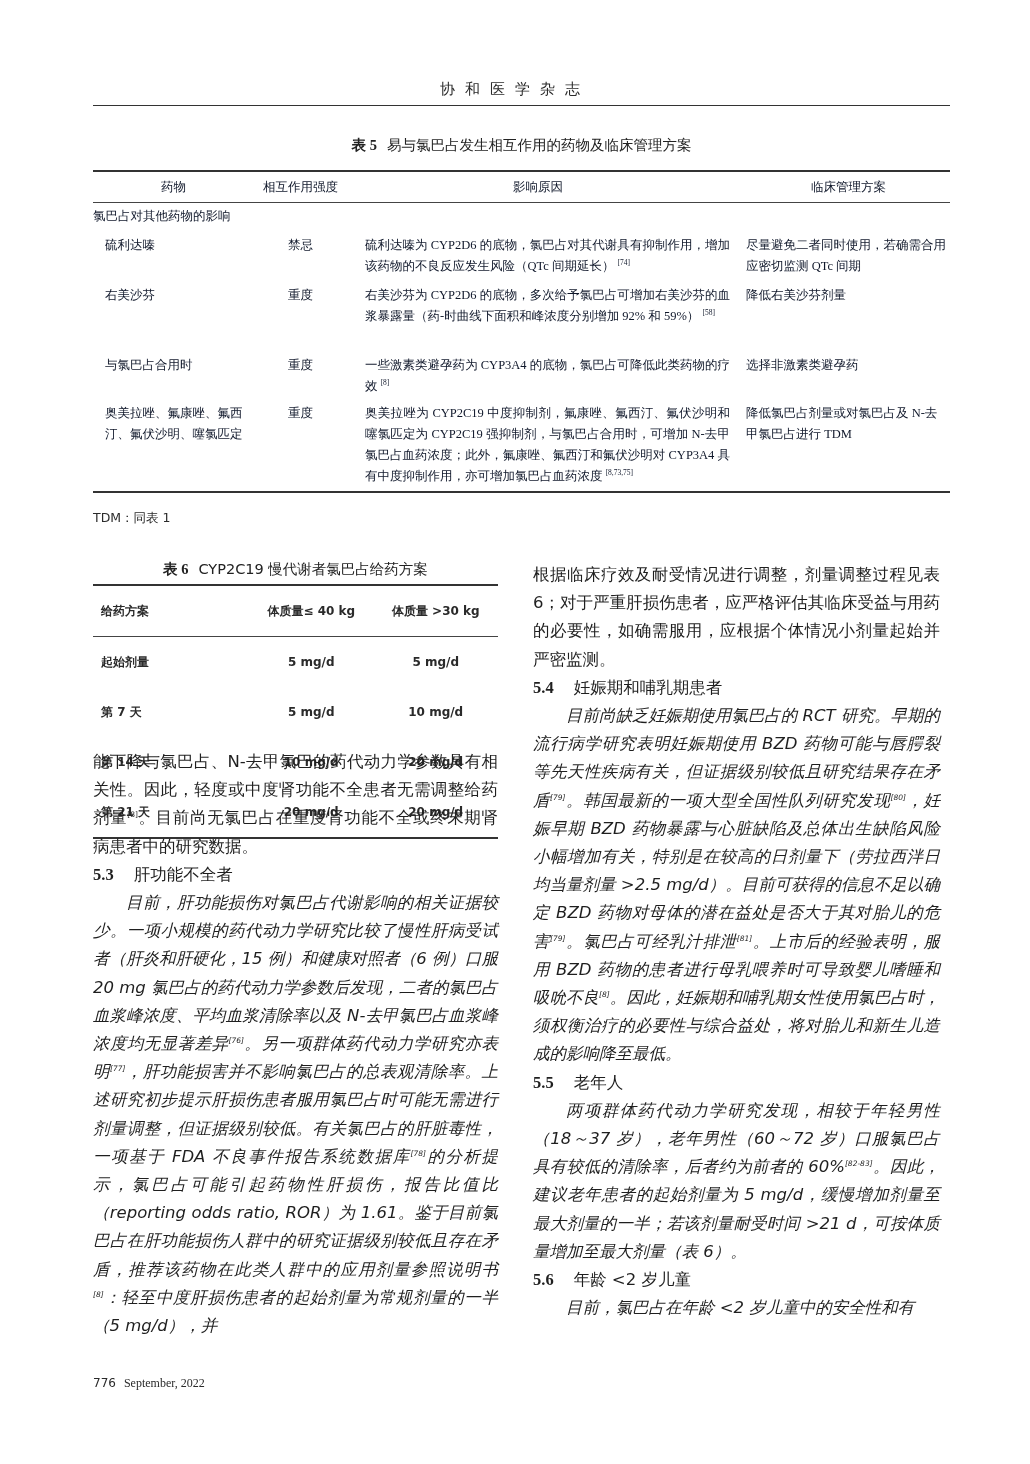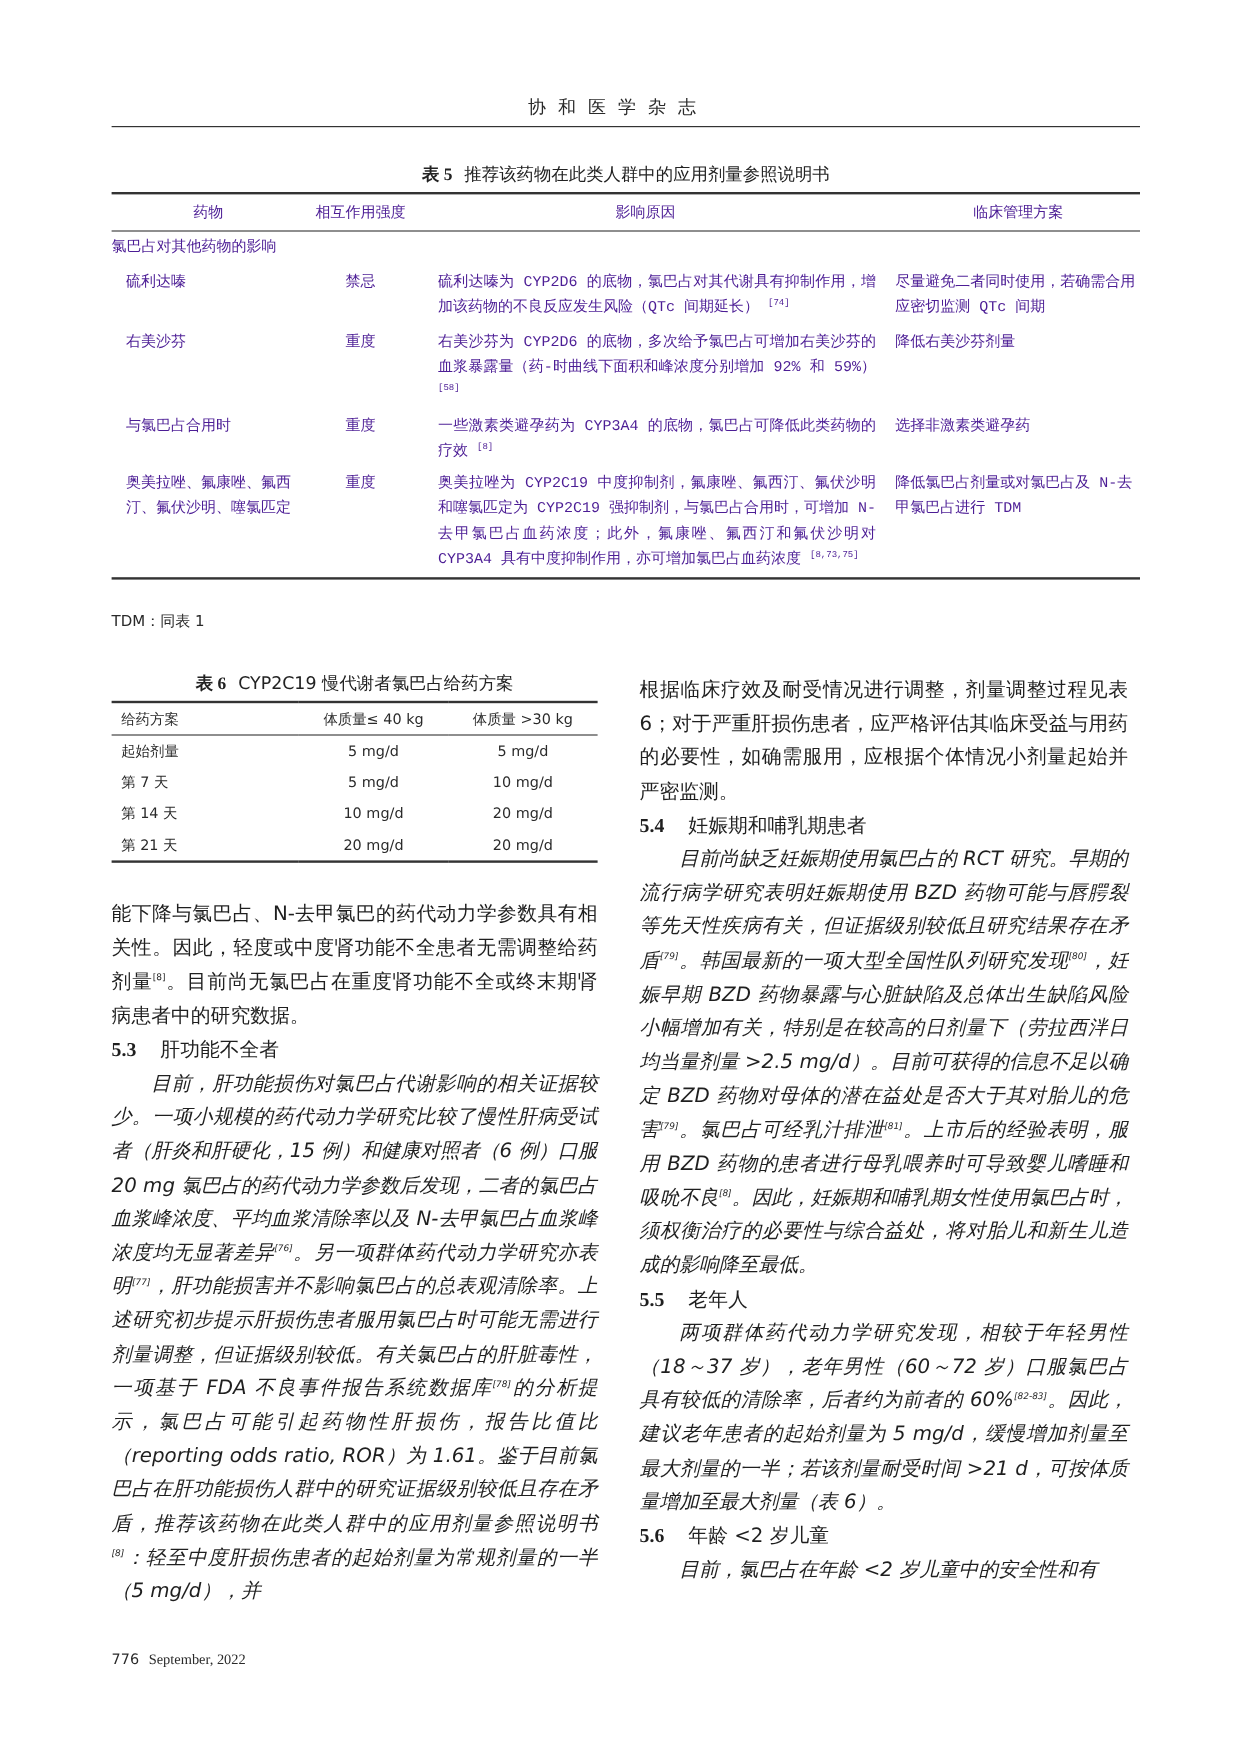--- a/index.html
+++ b/index.html
@@ -15,42 +15,42 @@
     font-family: "DejaVu Sans", sans-serif;
   }
   .header-rule { left: 93px; width: 857px; top: 105px; height: 0; border-top: 1.5px solid #333; }
 
   .t5-caption {
     left: 93px; width: 857px; top: 136px; text-align: center;
     font-size: 14.5px; font-family: "DejaVu Sans", sans-serif; color: #222;
   }
   .t5-caption b { font-family: "Liberation Serif", serif; font-weight: bold; margin-right: 10px; }
 
-  .t5 { left: 93px; width: 857px; top: 160px; font-family: Liberation Mono, monospace; font-size: 12.5px; color: #4c1d95; }
+  .t5 { left: 93px; width: 857px; top: 170px; font-family: Liberation Serif, serif; font-size: 12.5px; color: #0f172a; }
   .t5 .rule-thick { border-top: 2px solid #333; }
   .t5 .rule-thin { border-top: 1px solid #444; }
   .t5 .hdr { position: relative; height: 30px; }
   .t5 .hdr span { position: absolute; top: 7px; }
   .t5 .group { height: 26px; line-height: 26px; padding-left: 0; }
   .t5 .row { position: relative; }
   .t5 .row .c1 { position: absolute; left: 12px; width: 160px; line-height: 21px; }
   .t5 .row .c2 { position: absolute; left: 195px; line-height: 21px; }
   .t5 .row .c3 { position: absolute; left: 272px; width: 365px; line-height: 21px; text-align: justify; }
   .t5 .row .c4 { position: absolute; left: 653px; width: 200px; line-height: 21px; }
   sup { font-size: 7.5px; vertical-align: super; line-height: 0; }
   .t5-note { left: 93px; top: 510px; font-size: 12.5px; font-family: "DejaVu Sans", sans-serif; color: #2a2a2a; }
 
   .t6-caption {
     left: 93px; width: 405px; top: 560px; text-align: center;
     font-size: 14.5px; font-family: "DejaVu Sans", sans-serif; color: #222;
   }
   .t6-caption b { font-family: "Liberation Serif", serif; font-weight: bold; margin-right: 10px; }
   .t6 { left: 93px; width: 405px; top: 584px; font-family: "DejaVu Sans", sans-serif; font-size: 12px; color: #2a2a2a; border-collapse: collapse; }
   .t6 table { width: 100%; border-collapse: collapse; }
-  .t6 th, .t6 td { height: 26px; padding: 0 8px; font-weight: normal; }
+  .t6 th, .t6 td { height: 26px; padding: 12px 8px; font-weight: bold; }
   .t6 th { border-bottom: 1px solid #444; }
   .t6 thead tr { border-top: 2px solid #333; }
   .t6 tbody tr:last-child td { border-bottom: 2px solid #333; }
   .t6 .c0 { text-align: left; width: 140px; }
   .t6 .cc { text-align: center; }
 
   .col {
     font-family: "DejaVu Sans", sans-serif; font-size: 16.5px; line-height: 28.2px;
     color: #1f1f1f; text-align: justify;
   }
@@ -64,21 +64,21 @@
   .footer { left: 93px; top: 1376px; font-size: 12px; font-family: "Liberation Serif", serif; color: #2a2a2a; }
   .footer b { font-family: "DejaVu Sans", sans-serif; font-weight: normal; margin-right: 8px; }
 </style>
 </head>
 <body>
 
 <div class="abs journal-title">协和医学杂志</div>
 <div class="abs header-rule"></div>
 
 <div class="abs t5-caption">
-  <b>表 5</b><span>推荐该药物在此类人群中的应用剂量参照说明书</span>
+  <b>表 5</b><span>易与氯巴占发生相互作用的药物及临床管理方案</span>
 </div>
 
 <div class="abs t5">
   <div class="rule-thick"></div>
   <div class="hdr">
     <span style="left:68px">药物</span>
     <span style="left:170px">相互作用强度</span>
     <span style="left:420px">影响原因</span>
     <span style="left:718px">临床管理方案</span>
   </div>

